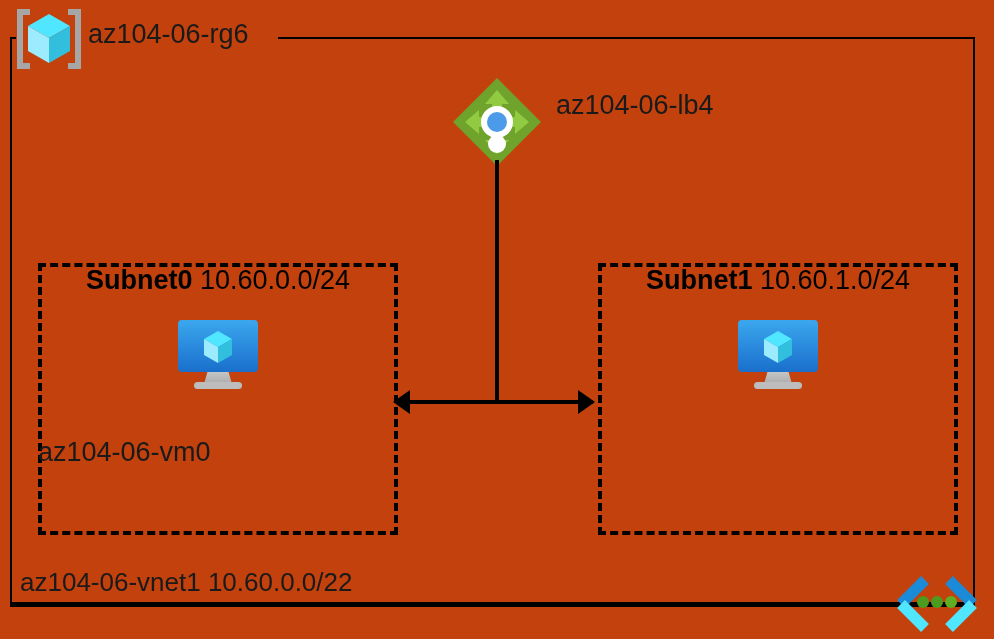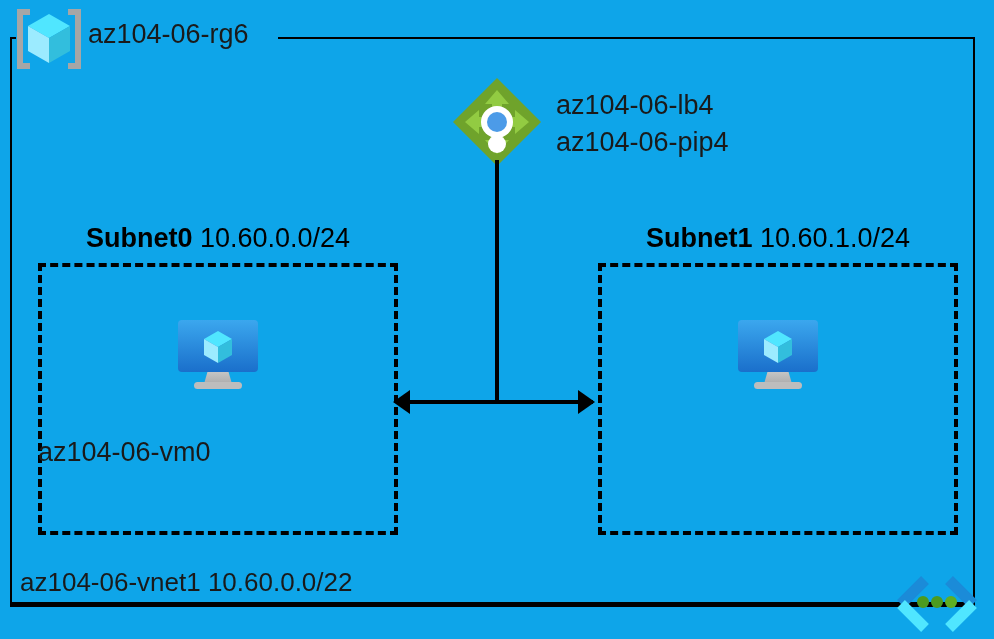--- a/index.html
+++ b/index.html
@@ -10,21 +10,21 @@
   }
   body {
     font-family: "Liberation Sans", sans-serif;
     color: #000000;
     -webkit-font-smoothing: antialiased;
   }
   #canvas {
     position: relative;
     width: 994px;
     height: 639px;
-    background: #0ea5e9;
+    background: #c2410c;
     overflow: hidden;
   }
 
   
   .rg-border-top-left {
     position: absolute;
     left: 10px; top: 37px;
     width: 6px; height: 2px;
     background: #000000;
   }
@@ -101,20 +101,21 @@
   }
   #subnet0-box { left: 38px; top: 263px; width: 360px; height: 272px; }
   #subnet1-box { left: 598px; top: 263px; width: 360px; height: 272px; }
 
   .subnet-title {
     position: absolute;
     font-size: 27px;
     line-height: 32px;
     white-space: nowrap;
     color: #000000;
+    margin-top: 42px;
   }
   #subnet0-title { left: 38px; top: 222px; width: 360px; text-align: center; }
   #subnet1-title { left: 598px; top: 222px; width: 360px; text-align: center; }
   .subnet-title .strong { font-weight: bold; }
 
   
   .vm-icon {
     position: absolute;
     width: 92px; height: 80px;
   }
@@ -209,21 +210,20 @@
 
       <rect x="44" y="48" width="8" height="20" fill="#FFFFFF"></rect>
       <circle cx="48" cy="70" r="9" fill="#FFFFFF"></circle>
 
       <circle cx="48" cy="48" r="16" fill="#FFFFFF"></circle>
       <circle cx="48" cy="48" r="10" fill="#4C9BE8"></circle>
     </svg>
   </div>
   <div class="lb-label">
     <div>az104-06-lb4</div>
-    <div>az104-06-pip4</div>
   </div>
   <div class="lb-stem"></div>
 
   <div class="subnet-title" id="subnet0-title">
     <span class="strong">Subnet0</span>
     <span>10.60.0.0/24</span>
   </div>
   <div class="subnet-box" id="subnet0-box"></div>
   <div class="vm-icon" id="vm0-icon">
     <svg viewBox="0 0 92 80" width="92" height="80" xmlns="http://www.w3.org/2000/svg">

